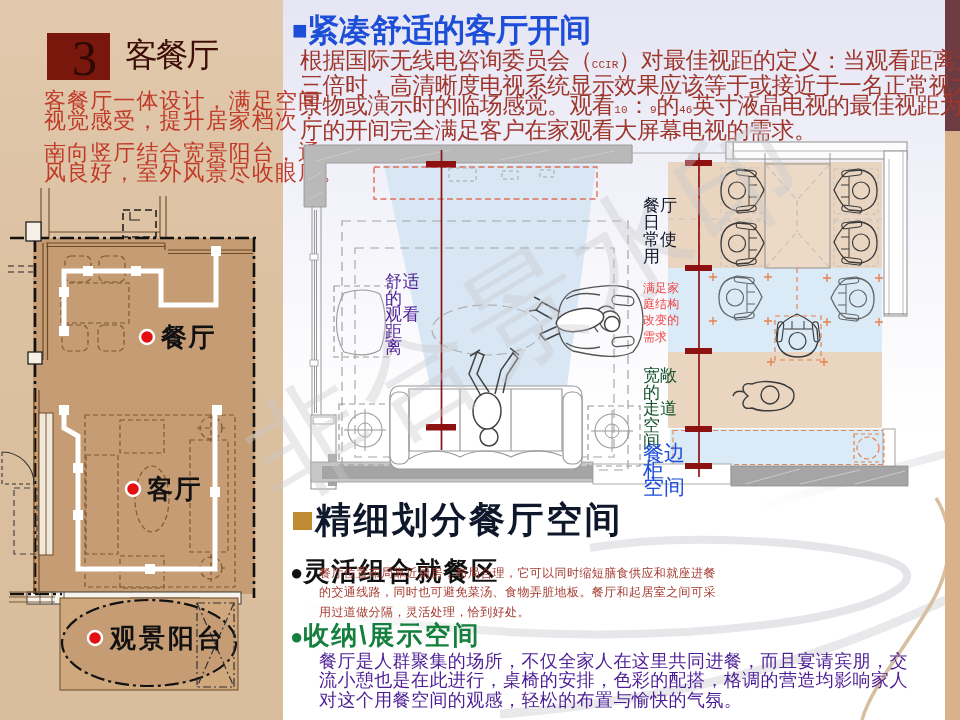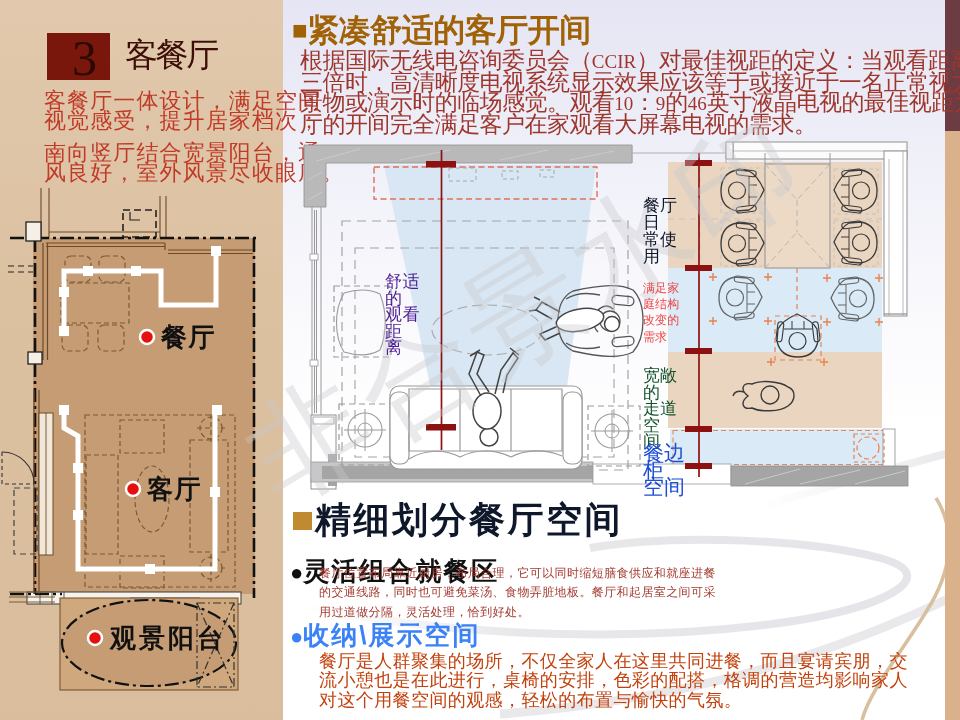--- a/index.html
+++ b/index.html
@@ -1,21 +1,21 @@
 <!DOCTYPE html>
 <html lang="zh"><head>
 <meta charset="utf-8">
 <title>客餐厅</title>
 <style>
 html,body{margin:0;padding:0;}
 body{width:960px;height:720px;overflow:hidden;position:relative;
   font-family:"Liberation Sans",sans-serif;
   background:linear-gradient(180deg,#e5e5f4 0%,#eeeef8 18%,#fafafd 45%,#ffffff 60%,#ffffff 100%);}
 .abs{position:absolute;}
-.lat{font-family:Liberation Serif, serif;letter-spacing:0;font-size:19px;}
+.lat{font-family:Liberation Mono, monospace;letter-spacing:0;font-size:11px;}
 </style>
 </head>
 <body>
 
 <svg class="abs" style="left:0;top:0" width="960" height="720" viewBox="0 0 960 720" fill="none">
   <defs>
     <linearGradient id="fadeL" x1="0" y1="0" x2="1" y2="0">
       <stop offset="0" stop-color="#ededf0" stop-opacity="0"></stop>
       <stop offset="0.35" stop-color="#e8e8eb" stop-opacity="1"></stop>
       <stop offset="1" stop-color="#e5e5e9" stop-opacity="1"></stop>
@@ -161,21 +161,21 @@
 
 <circle cx="95" cy="638" r="7" fill="#e60f0f" stroke="#fff" stroke-width="2.5"></circle>
 
 <text x="110" y="647" font-family="Liberation Sans,sans-serif" font-size="26" font-weight="bold" fill="#111" letter-spacing="3">观景阳台</text>
 </svg>
 
 <div class="abs" style="left:945px;top:0;width:15px;height:131px;background:#6d3c43"></div>
 
 <div class="abs" style="left:945px;top:131px;width:15px;height:589px;background:#d9b28b"></div>
 
-<div class="abs" style="left:292px;top:13px;font-size:32px;line-height:34px;font-weight:bold;color:#a16207;letter-spacing:-0.5px"><span style="font-size:26px;vertical-align:2px">■</span>紧凑舒适的客厅开间</div>
+<div class="abs" style="left:292px;top:13px;font-size:32px;line-height:34px;font-weight:bold;color:#1d4ed8;letter-spacing:-0.5px"><span style="font-size:26px;vertical-align:2px">■</span>紧凑舒适的客厅开间</div>
 
 <div class="abs" style="left:300px;top:50px;width:640px;font-size:23px;line-height:20px;color:#9e362c;letter-spacing:-0.55px;white-space:nowrap">根据国际无线电咨询委员会（<span class="lat">CCIR</span>）对最佳视距的定义：当观看距离为屏幕高度的<br>三倍时，高清晰度电视系统显示效果应该等于或接近于一名正常视力者在观看原视<br>景物或演示时的临场感觉。观看<span class="lat">10</span>：<span class="lat">9</span>的<span class="lat">46</span>英寸液晶电视的最佳视距为米，客<br>厅的开间完全满足客户在家观看大屏幕电视的需求。</div>
 
 <svg class="abs" style="left:290px;top:130px" width="660" height="370" viewBox="290 130 660 370" fill="none">
 <defs>
 
 <g id="chair">
   <path d="M -21,0 C -21,-12 -15,-19 -5,-21 L 7,-20 C 13,-17 17,-12 22,-1 C 17,10 13,16 7,19 L -5,20 C -15,18 -21,12 -21,0 Z" stroke="#3a3a3a" stroke-width="1.3" fill="none"></path>
   <circle cx="-5" cy="-0.5" r="8.5" stroke="#3a3a3a" stroke-width="1.2" fill="none"></circle>
   <rect x="-8" y="-21.5" width="20" height="6" rx="3" stroke="#3a3a3a" stroke-width="1.1" fill="none" transform="rotate(7)"></rect>
@@ -360,15 +360,15 @@
 <div class="abs" style="left:643px;top:444px;width:44px;font-size:21px;line-height:17px;color:#1d4ed8;letter-spacing:0.1px">餐边柜<br>空间</div>
 
 <div class="abs" style="left:293px;top:512px;width:19px;height:18px;background:#bf8a31"></div>
 
 <div class="abs" style="left:315px;top:504px;font-size:36px;line-height:32px;font-weight:bold;color:#0f172a;letter-spacing:2.5px">精细划分餐厅空间</div>
 
 <div class="abs" style="left:290px;top:557px;font-size:26px;line-height:28px;font-weight:bold;color:#111;letter-spacing:2px"><span style="font-size:22px;letter-spacing:0">●</span>灵活组合就餐区</div>
 
 <div class="abs" style="left:319px;top:564px;width:452px;font-size:12px;line-height:19.3px;color:#a43b30;letter-spacing:0.4px;white-space:nowrap">餐厅位置布局靠近厨房，布局合理，它可以同时缩短膳食供应和就座进餐<br>的交通线路，同时也可避免菜汤、食物弄脏地板。餐厅和起居室之间可采<br>用过道做分隔，灵活处理，恰到好处。</div>
 
-<div class="abs" style="left:290px;top:621px;font-size:26px;line-height:28px;font-weight:bold;color:#3b82f6;letter-spacing:2px"><span style="font-size:22px;letter-spacing:0">●</span>收纳\展示空间</div>
-
-<div class="abs" style="left:319px;top:652px;width:452px;font-size:18px;line-height:19.3px;color:#c2410c;letter-spacing:0.4px;white-space:nowrap">餐厅是人群聚集的场所，不仅全家人在这里共同进餐，而且宴请宾朋，交<br>流小憩也是在此进行，桌椅的安排，色彩的配搭，格调的营造均影响家人<br>对这个用餐空间的观感，轻松的布置与愉快的气氛。</div>
+<div class="abs" style="left:290px;top:621px;font-size:26px;line-height:28px;font-weight:bold;color:#15803d;letter-spacing:2px"><span style="font-size:22px;letter-spacing:0">●</span>收纳\展示空间</div>
+
+<div class="abs" style="left:319px;top:652px;width:452px;font-size:18px;line-height:19.3px;color:#4c1d95;letter-spacing:0.4px;white-space:nowrap">餐厅是人群聚集的场所，不仅全家人在这里共同进餐，而且宴请宾朋，交<br>流小憩也是在此进行，桌椅的安排，色彩的配搭，格调的营造均影响家人<br>对这个用餐空间的观感，轻松的布置与愉快的气氛。</div>
 
 </body></html>

